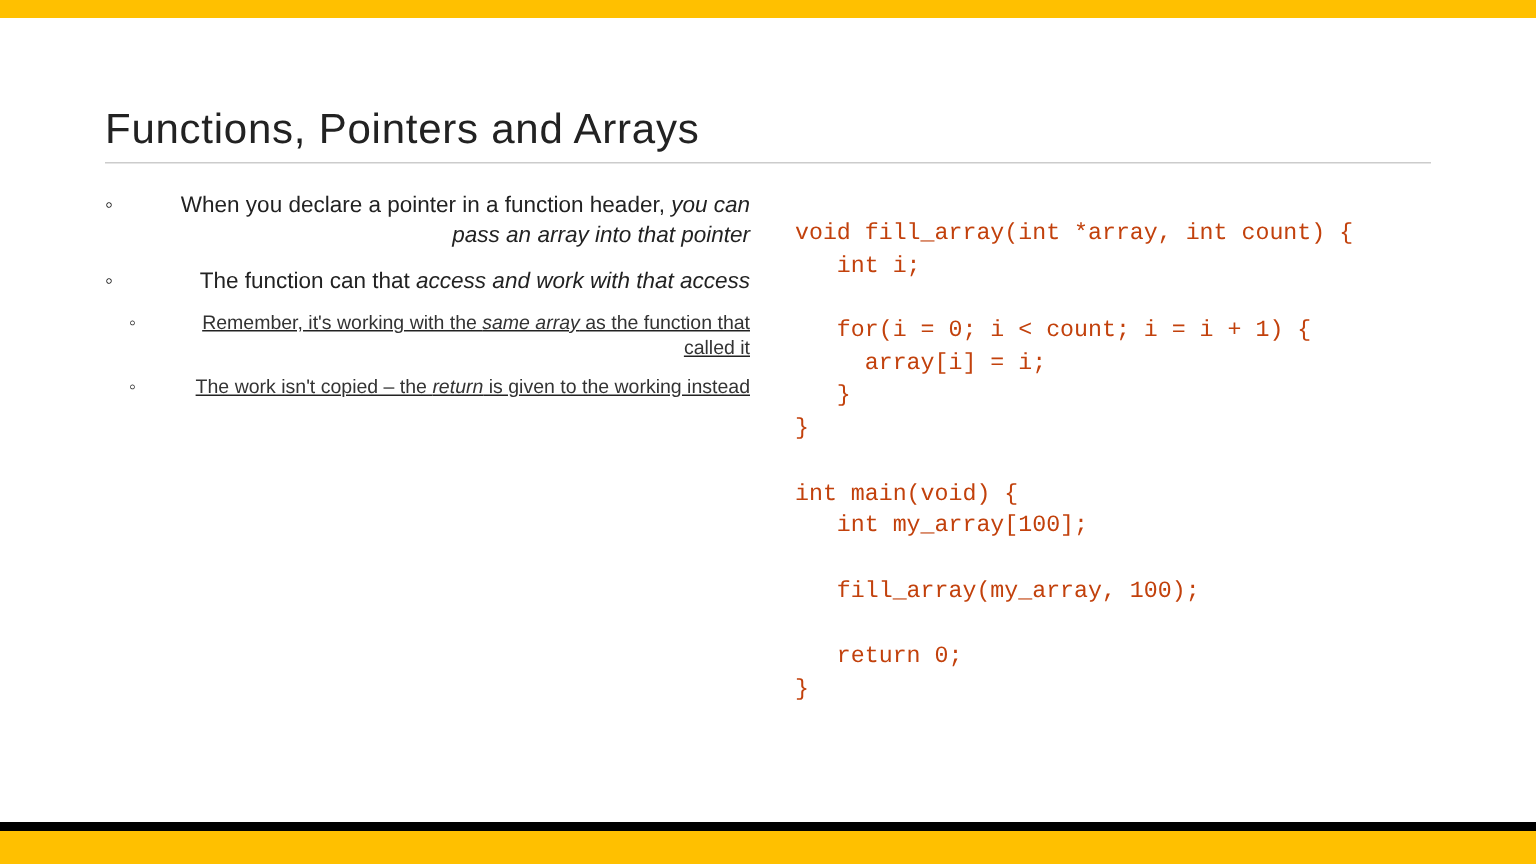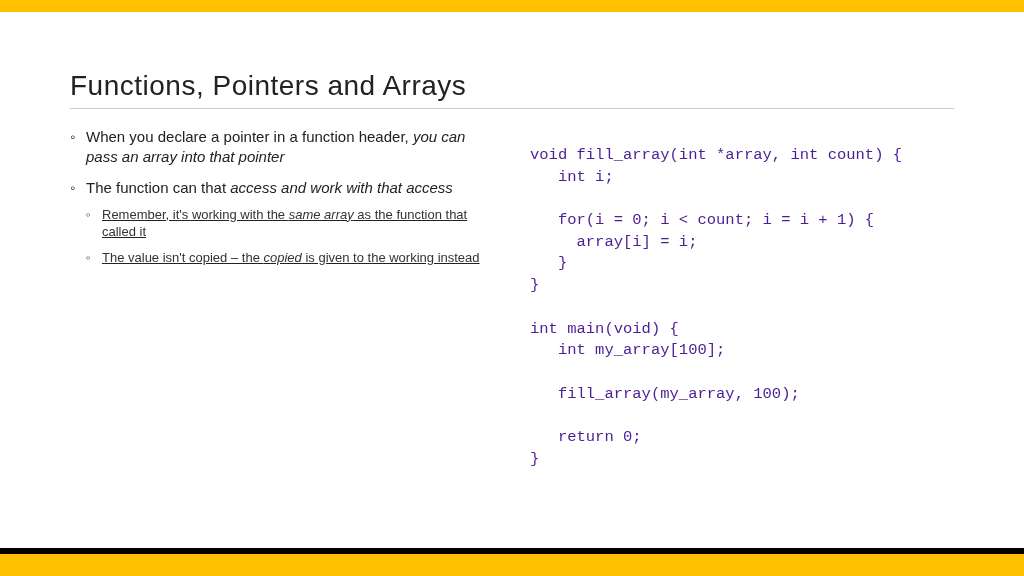--- a/index.html
+++ b/index.html
@@ -39,28 +39,29 @@
     .left-col {
       flex: 0 0 430px;
       font-size: 15px;
       color: #222;
       line-height: 1.35;
     }
     .right-col {
       flex: 1;
       font-family: Consolas, "Courier New", monospace;
       font-size: 15.5px;
-      color: #4c1d95;
+      color: #c2410c;
       white-space: pre;
       line-height: 1.4;
       padding-top: 18px;
     }
     ul.lvl1 {
       list-style: none;
       padding-left: 0;
+      text-align: right;
     }
     ul.lvl1 > li {
       position: relative;
       padding-left: 16px;
       margin-bottom: 10px;
     }
     ul.lvl1 > li::before {
       content: "◦";
       position: absolute;
       left: 0;
@@ -116,21 +117,21 @@
         <li>
           <span>When you declare a pointer in a function header, </span><span class="ital">you can pass an array into that pointer</span>
         </li>
         <li>
           <span>The function can that </span><span class="ital">access and work with that access</span>
           <ul class="lvl2">
             <li>
               <span>Remember, it's working with the </span><span class="ital">same array</span><span> as the function that called it</span>
             </li>
             <li>
-              <span>The value isn't copied – the </span><span class="ital">copied</span><span> is given to the working instead</span>
+              <span>The work isn't copied – the </span><span class="ital">return</span><span> is given to the working instead</span>
             </li>
           </ul>
         </li>
       </ul>
     </div>
     <div class="right-col">void fill_array(int *array, int count) {
    int i;
 
    for(i = 0; i &lt; count; i = i + 1) {
      array[i] = i;

